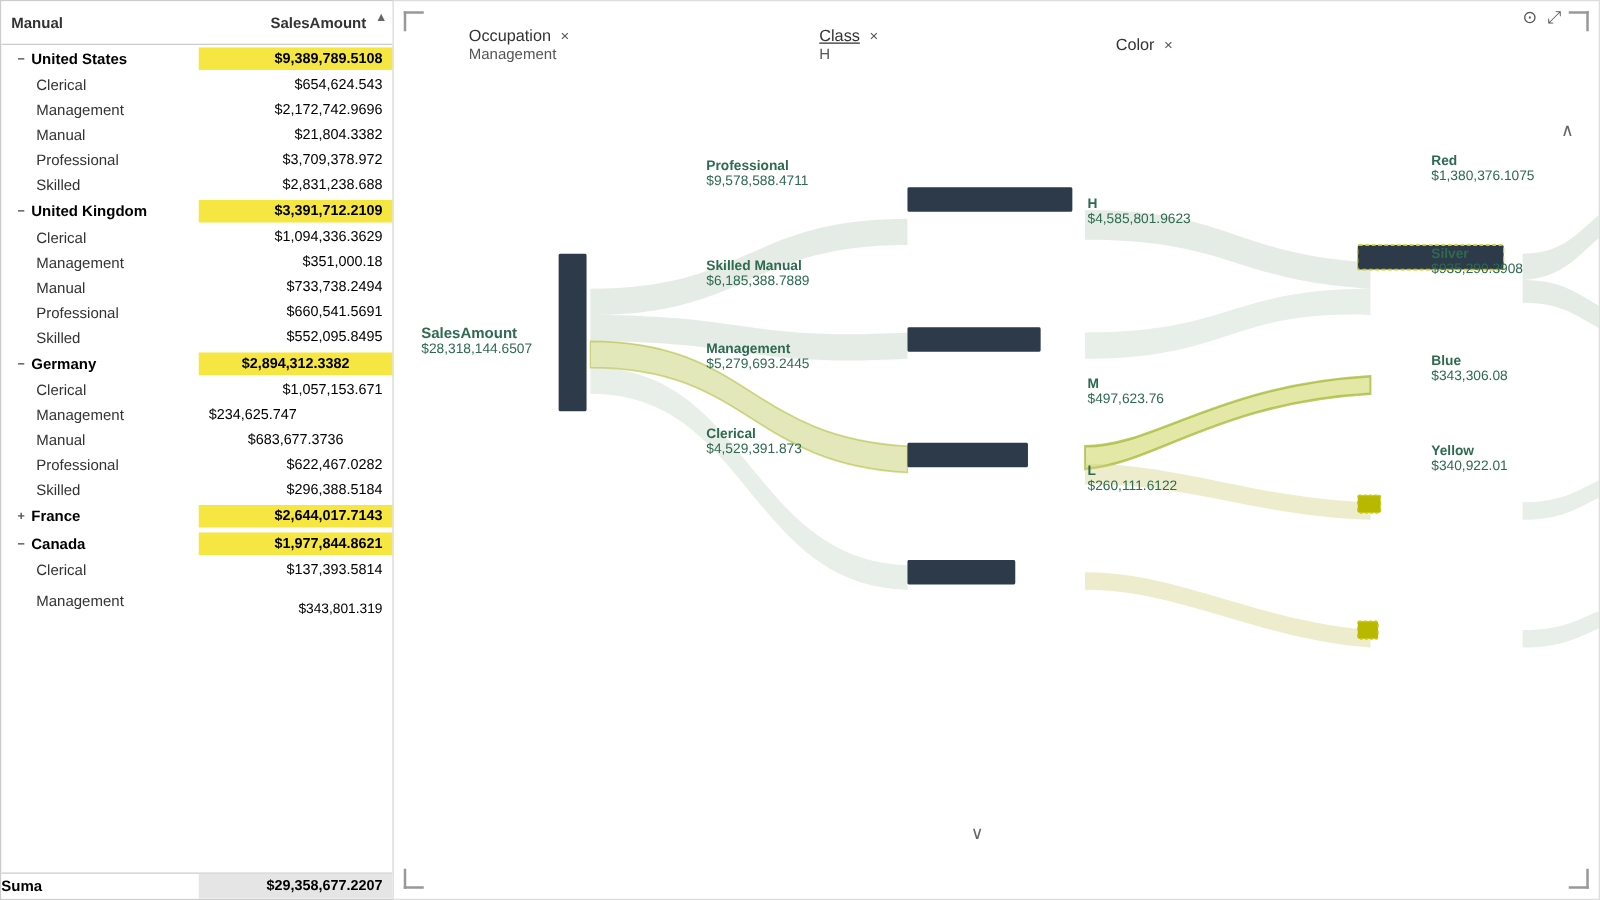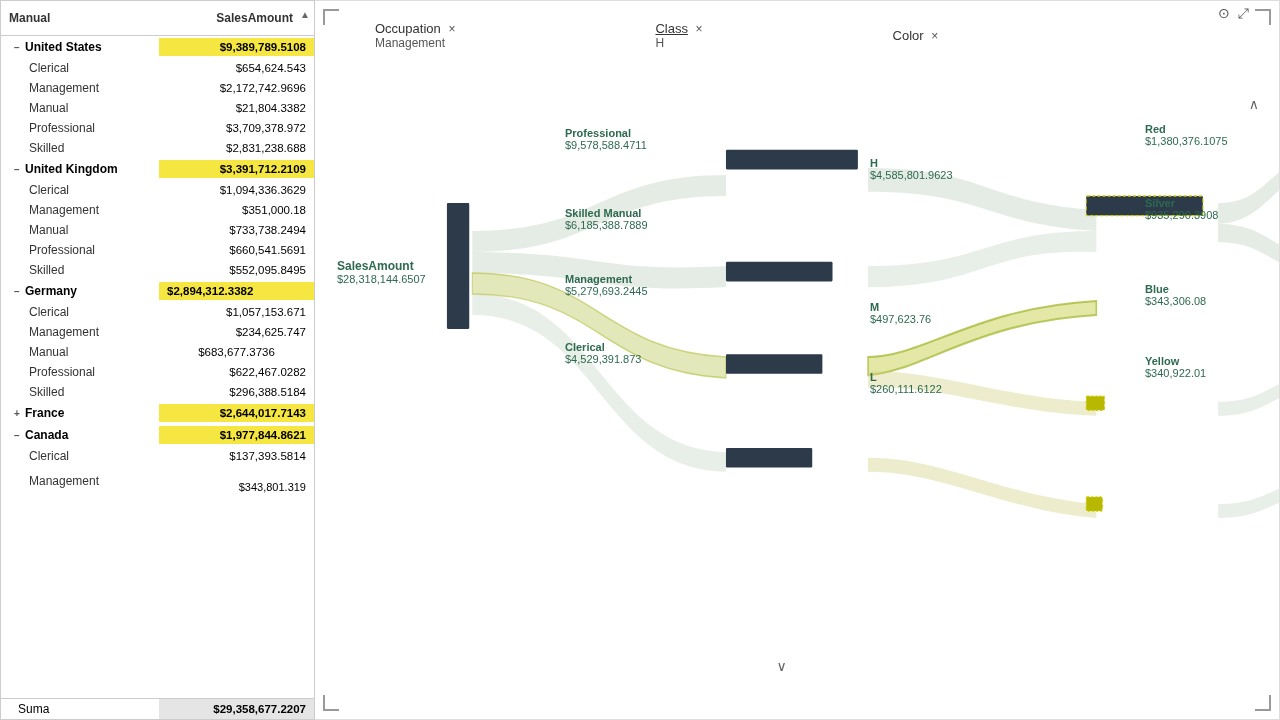--- a/index.html
+++ b/index.html
@@ -147,33 +147,33 @@
       <div class="cell-region" style="padding-left:28px;">
         <span>Skilled</span>
       </div>
       <div class="cell-sales" style="width:155px; padding:3px 8px; text-align:right; font-size:11.5px;">$552,095.8495</div>
     </div>
         <div class="row country-row">
       <div class="cell-region" style="padding-left:4px; display:flex; align-items:center;">
         <span class="expand-icon">−</span>
         <span style="font-weight:700;">Germany</span>
       </div>
-      <div class="cell-sales highlight-yellow" style="width:155px; padding:3px 8px; text-align:left; font-size:11.5px; font-weight:700;">$2,894,312.3382</div>
+      <div class="cell-sales highlight-yellow" style="width:155px; padding:3px 8px; text-align:center; font-size:11.5px; font-weight:700;">$2,894,312.3382</div>
     </div>
         <div class="row sub-row">
       <div class="cell-region" style="padding-left:28px;">
         <span>Clerical</span>
       </div>
       <div class="cell-sales" style="width:155px; padding:3px 8px; text-align:right; font-size:11.5px;">$1,057,153.671</div>
     </div>
         <div class="row sub-row">
       <div class="cell-region" style="padding-left:28px;">
         <span>Management</span>
       </div>
-      <div class="cell-sales" style="width:155px; padding:3px 8px; text-align:right; font-size:11.5px;">$234,625.747</div>
+      <div class="cell-sales" style="width:155px; padding:3px 8px; text-align:left; font-size:11.5px;">$234,625.747</div>
     </div>
         <div class="row sub-row">
       <div class="cell-region" style="padding-left:28px;">
         <span>Manual</span>
       </div>
       <div class="cell-sales" style="width:155px; padding:3px 8px; text-align:center; font-size:11.5px;">$683,677.3736</div>
     </div>
         <div class="row sub-row">
       <div class="cell-region" style="padding-left:28px;">
         <span>Professional</span>
@@ -208,21 +208,21 @@
     </div>
         <div class="row sub-row">
       <div class="cell-region" style="padding-left:28px;">
         <span>Management</span>
       </div>
       <div class="cell-sales" style="width:155px; padding:3px 8px; text-align:right; font-size:11px;margin-top:12px;">$343,801.319</div>
     </div>
       </div>
 
     <div class="suma-row">
-      <div class="cell-region" style="padding-left:17px; font-weight:400;">
+      <div class="cell-region" style="padding-left:0; font-weight:700;">
         <span>Suma</span>
       </div>
       <div class="cell-sales highlight-green" style="width:155px; padding:4px 8px; text-align:right; font-size:11.5px;">
         <span>$29,358,677.2207</span>
       </div>
     </div>
   </div>
 
   <div class="right-panel">
 

